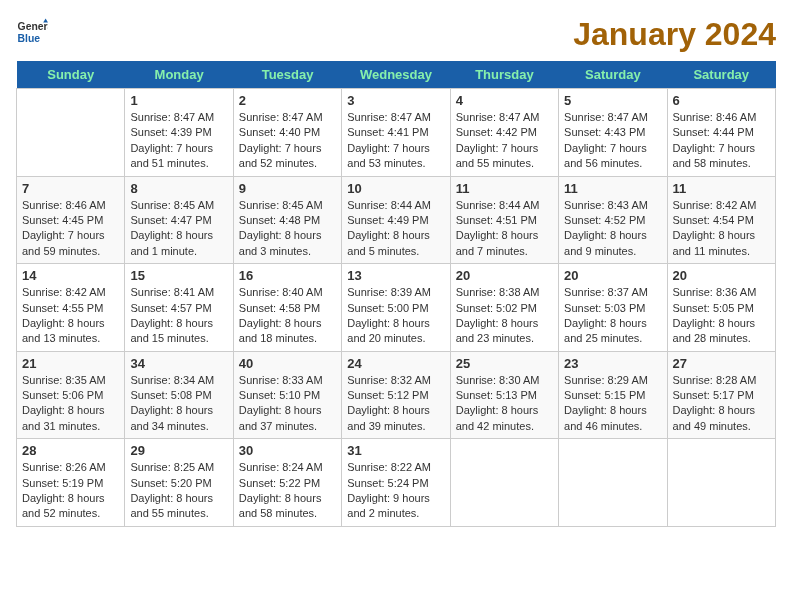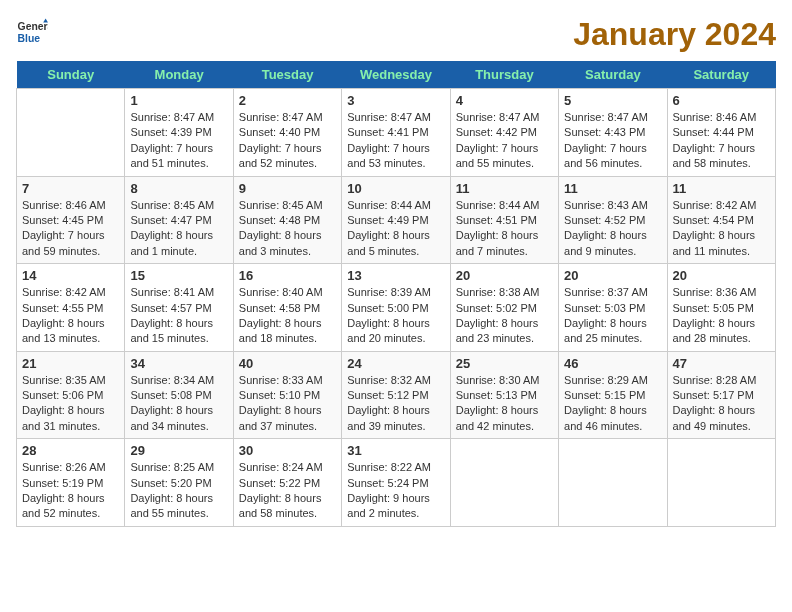--- a/index.html
+++ b/index.html
@@ -210,25 +210,25 @@
         </td>
         <td>
           <span class="day-number">24</span>
           <div class="day-info">Sunrise: 8:32 AM<br>Sunset: 5:12 PM<br>Daylight: 8 hours<br>and 39 minutes.</div>
         </td>
         <td>
           <span class="day-number">25</span>
           <div class="day-info">Sunrise: 8:30 AM<br>Sunset: 5:13 PM<br>Daylight: 8 hours<br>and 42 minutes.</div>
         </td>
         <td>
-          <span class="day-number">46</span>
+          <span class="day-number">23</span>
           <div class="day-info">Sunrise: 8:29 AM<br>Sunset: 5:15 PM<br>Daylight: 8 hours<br>and 46 minutes.</div>
         </td>
         <td>
-          <span class="day-number">47</span>
+          <span class="day-number">27</span>
           <div class="day-info">Sunrise: 8:28 AM<br>Sunset: 5:17 PM<br>Daylight: 8 hours<br>and 49 minutes.</div>
         </td>
       </tr>
       <tr>
         <td>
           <span class="day-number">28</span>
           <div class="day-info">Sunrise: 8:26 AM<br>Sunset: 5:19 PM<br>Daylight: 8 hours<br>and 52 minutes.</div>
         </td>
         <td>
           <span class="day-number">29</span>

